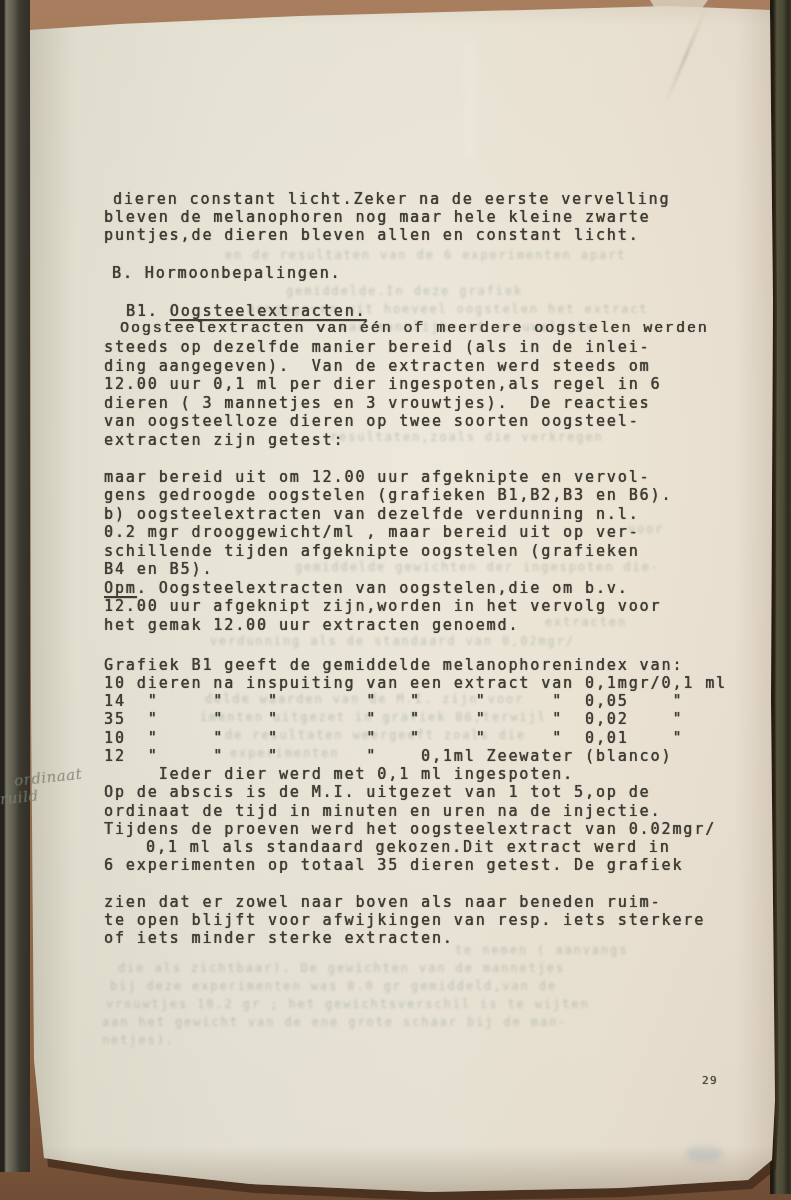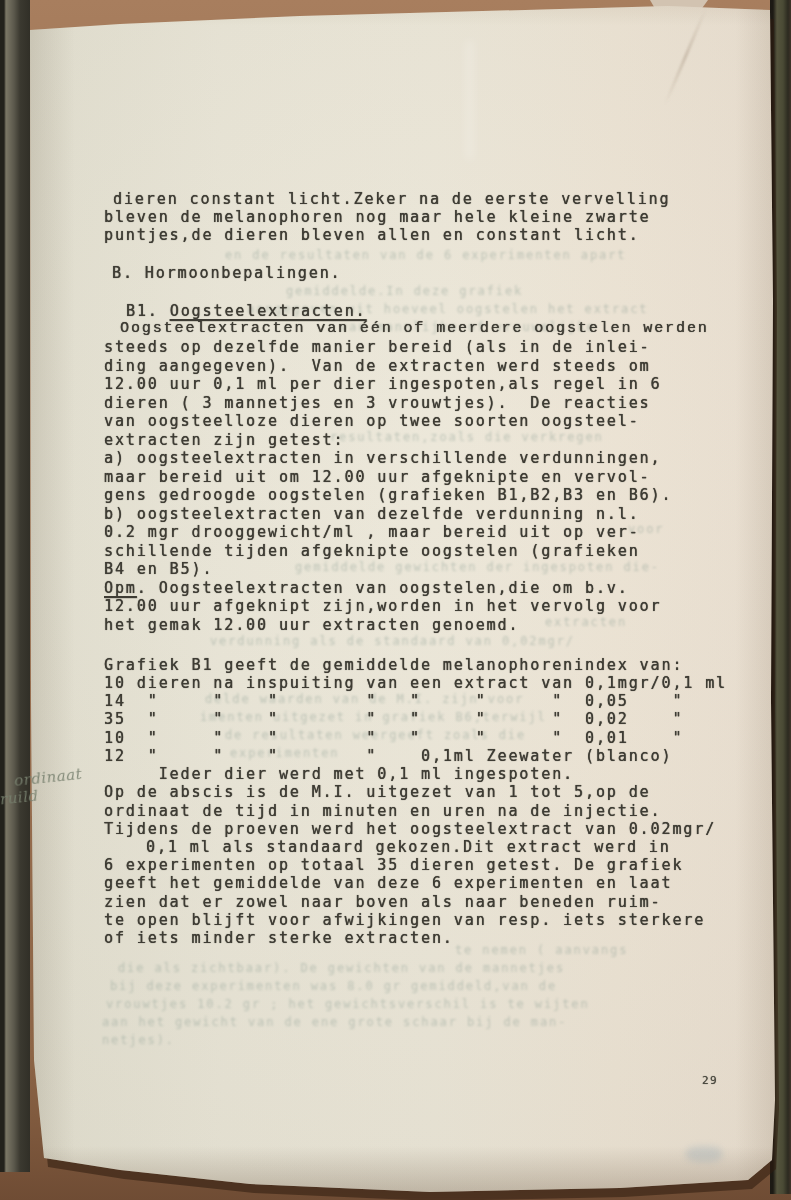--- a/index.html
+++ b/index.html
@@ -93,21 +93,20 @@
       <div class="tl" style="left: 104px; top: 226px;"><span>puntjes,de dieren bleven allen en constant licht.</span></div>
       <div class="tl" style="left: 112px; top: 264px;"><span>B. Hormoonbepalingen.</span></div>
       <div class="tl" style="left: 126px; top: 302px;"><span>B1. </span><span class="u">Oogsteelextracten.</span></div>
       <div class="tl" style="left: 120px; top: 320px; font-family: Liberation Mono, monospace;"><span>Oogsteelextracten van één of meerdere oogstelen werden</span></div>
       <div class="tl" style="left: 104px; top: 338px;"><span>steeds op dezelfde manier bereid (als in de inlei-</span></div>
       <div class="tl" style="left: 104px; top: 357px;"><span>ding aangegeven).  Van de extracten werd steeds om</span></div>
       <div class="tl" style="left: 104px; top: 375px;"><span>12.00 uur 0,1 ml per dier ingespoten,als regel in 6</span></div>
       <div class="tl" style="left: 104px; top: 394px;"><span>dieren ( 3 mannetjes en 3 vrouwtjes).  De reacties</span></div>
       <div class="tl" style="left: 104px; top: 412px;"><span>van oogsteelloze dieren op twee soorten oogsteel-</span></div>
       <div class="tl" style="left: 104px; top: 431px;"><span>extracten zijn getest:</span></div>
-      <div class="tl" style="left: 104px; top: 449px;"><span>a) oogsteelextracten in verschillende verdunningen,</span></div>
       <div class="tl" style="left: 104px; top: 468px;"><span>maar bereid uit om 12.00 uur afgeknipte en vervol-</span></div>
       <div class="tl" style="left: 104px; top: 486px;"><span>gens gedroogde oogstelen (grafieken B1,B2,B3 en B6).</span></div>
       <div class="tl" style="left: 104px; top: 505px;"><span>b) oogsteelextracten van dezelfde verdunning n.l.</span></div>
       <div class="tl" style="left: 104px; top: 523px;"><span>0.2 mgr drooggewicht/ml , maar bereid uit op ver-</span></div>
       <div class="tl" style="left: 104px; top: 542px;"><span>schillende tijden afgeknipte oogstelen (grafieken</span></div>
       <div class="tl" style="left: 104px; top: 560px;"><span>B4 en B5).</span></div>
       <div class="tl" style="left: 104px; top: 579px;"><span class="u">Opm</span><span>. Oogsteelextracten van oogstelen,die om b.v.</span></div>
       <div class="tl" style="left: 104px; top: 597px;"><span>12.00 uur afgeknipt zijn,worden in het vervolg voor</span></div>
       <div class="tl" style="left: 104px; top: 616px;"><span>het gemak 12.00 uur extracten genoemd.</span></div>
       <div class="tl" style="left: 104px; top: 656px;"><span>Grafiek B1 geeft de gemiddelde melanophorenindex van:</span></div>
@@ -115,21 +114,20 @@
       <div class="tl" style="left: 104px; top: 692px;"><span>14  "     "    "        "   "     "      "  0,05    "</span></div>
       <div class="tl" style="left: 104px; top: 710px;"><span>35  "     "    "        "   "     "      "  0,02    "</span></div>
       <div class="tl" style="left: 104px; top: 729px;"><span>10  "     "    "        "   "     "      "  0,01    "</span></div>
       <div class="tl" style="left: 104px; top: 747px;"><span>12  "     "    "        "    0,1ml Zeewater (blanco)</span></div>
       <div class="tl" style="left: 104px; top: 765px;"><span>     Ieder dier werd met 0,1 ml ingespoten.</span></div>
       <div class="tl" style="left: 104px; top: 783px;"><span>Op de abscis is de M.I. uitgezet van 1 tot 5,op de</span></div>
       <div class="tl" style="left: 104px; top: 802px;"><span>ordinaat de tijd in minuten en uren na de injectie.</span></div>
       <div class="tl" style="left: 104px; top: 820px; text-align: right;"><span>Tijdens de proeven werd het oogsteelextract van 0.02mgr/</span></div>
       <div class="tl" style="left: 104px; top: 838px; margin-left: 42px;"><span>0,1 ml als standaard gekozen.Dit extract werd in</span></div>
       <div class="tl" style="left: 104px; top: 856px;"><span>6 experimenten op totaal 35 dieren getest. De grafiek</span></div>
-      <div class="tl" style="left: 104px; top: 874px;"><span>geeft het gemiddelde van deze 6 experimenten en laat</span></div>
       <div class="tl" style="left: 104px; top: 893px;"><span>zien dat er zowel naar boven als naar beneden ruim-</span></div>
       <div class="tl" style="left: 104px; top: 911px;"><span>te open blijft voor afwijkingen van resp. iets sterkere</span></div>
       <div class="tl" style="left: 104px; top: 929px;"><span>of iets minder sterke extracten.</span></div>
     </div>
 
   <div class="hand">
     <div class="hand-l1">ordinaat</div>
     <div class="hand-l2">ruild</div>
   </div>
 

